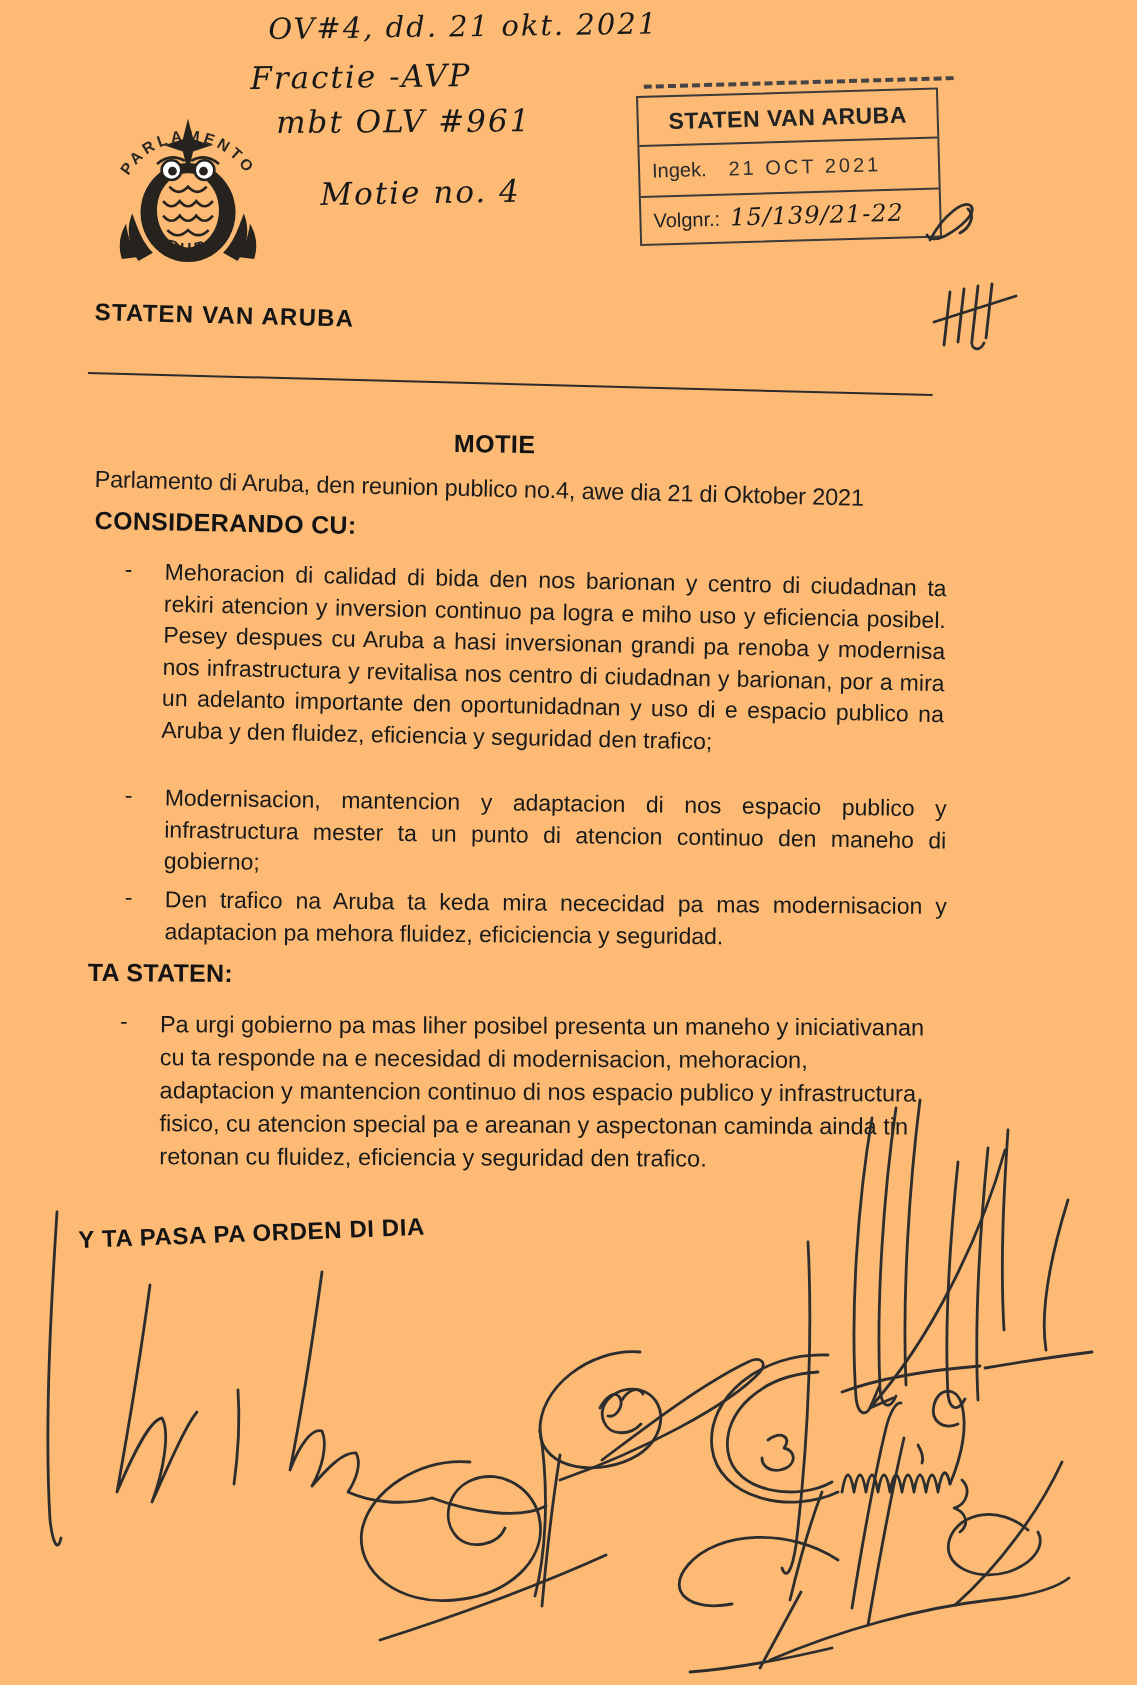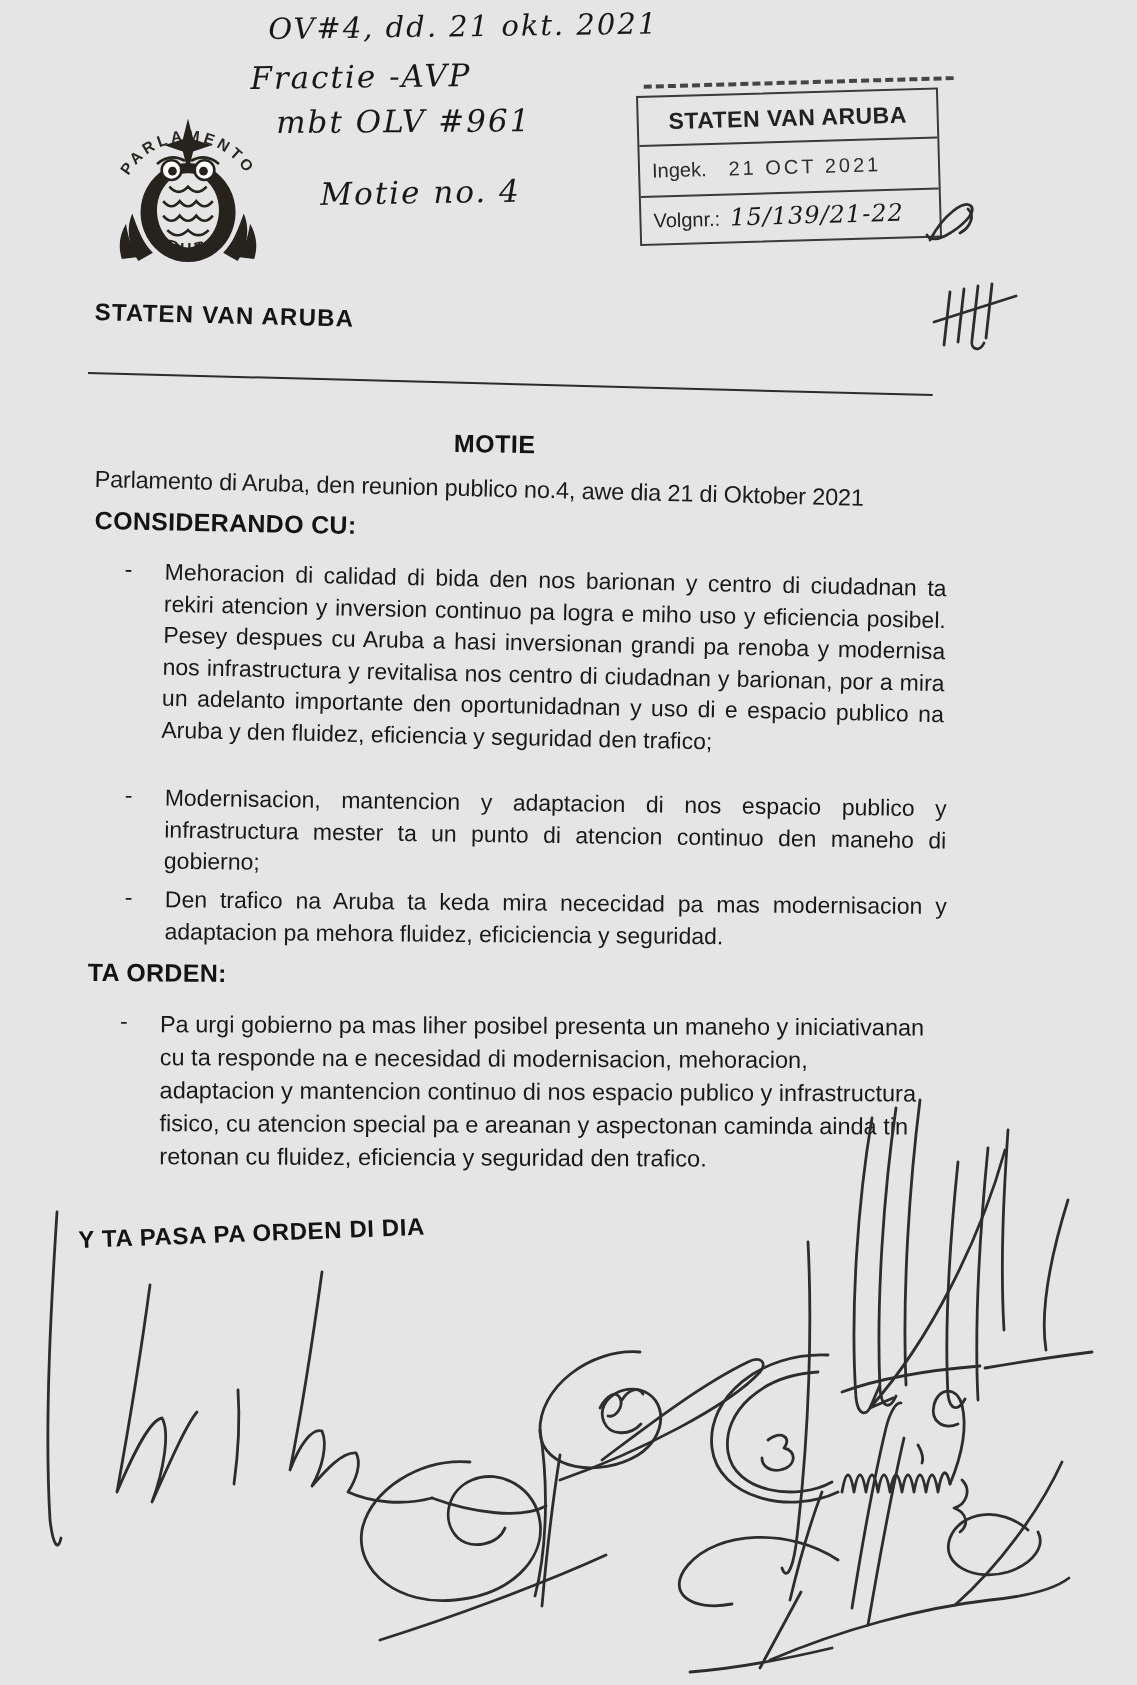--- a/index.html
+++ b/index.html
@@ -4,21 +4,21 @@
 <style>
   html,body{margin:0;padding:0;}
   body{
     width:1137px;height:1685px;
     background:#fdfdfc;
     font-family:"Liberation Sans",sans-serif;
     color:#1b1b1b;
     overflow:hidden;
     position:relative;
   }
-  .page{position:absolute;inset:0;background:#e5e5e5;}
+  .page{position:absolute;inset:0;background:#fdba74;}
 
   
   .hand{
     font-family:"DejaVu Serif",serif;
     font-style:italic;
     color:#181818;
     white-space:nowrap;
     letter-spacing:2px;
   }
 
@@ -177,21 +177,21 @@
   </div>
   <div class="abs bullet b2">
     <span class="dash">-</span>
     <span class="ptext">Modernisacion, mantencion y adaptacion di nos espacio publico y infrastructura mester ta un punto di atencion continuo den maneho di gobierno;</span>
   </div>
   <div class="abs bullet b3">
     <span class="dash">-</span>
     <span class="ptext">Den trafico na Aruba ta keda mira nececidad pa mas modernisacion y adaptacion pa mehora fluidez, eficiciencia y seguridad.</span>
   </div>
 
-  <div class="abs sec-heading h-dicidi">TA ORDEN:</div>
+  <div class="abs sec-heading h-dicidi">TA STATEN:</div>
 
   <div class="abs bullet b4">
     <span class="dash">-</span>
     <span class="ptext">Pa urgi gobierno pa mas liher posibel presenta un maneho y iniciativanan cu ta responde na e necesidad di modernisacion, mehoracion, adaptacion y mantencion continuo di nos espacio publico y infrastructura fisico, cu atencion special pa e areanan y aspectonan caminda ainda tin retonan cu fluidez, eficiencia y seguridad den trafico.</span>
   </div>
 
   <div class="abs closing">Y TA PASA PA ORDEN DI DIA</div>
 
   <svg class="sig-overlay" viewBox="0 0 1137 1685">
     <g class="thick">

